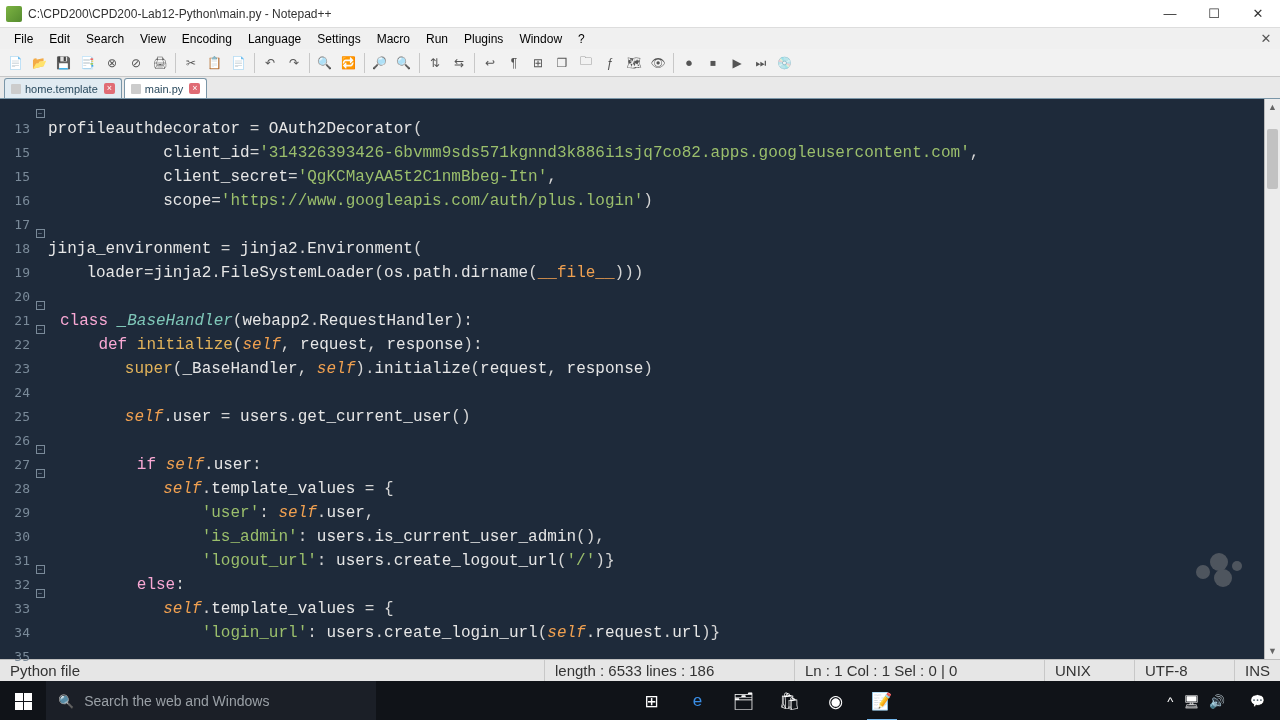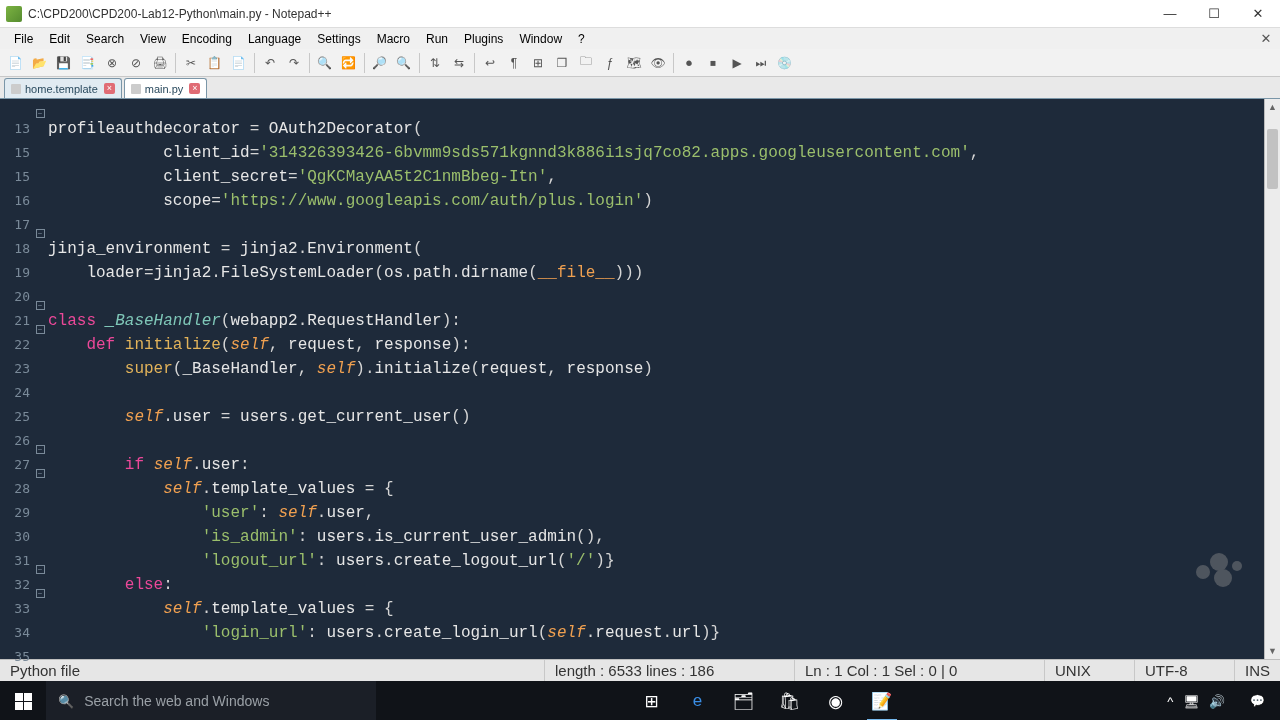--- a/index.html
+++ b/index.html
@@ -33,21 +33,21 @@
 .fold-col .box { width: 9px; height: 9px; border: 1px solid #7a8a99; display: flex; align-items: center; justify-content: center; font-size: 8px; color: #7a8a99; line-height: 7px; }
 .code { flex: 1; font-family: Consolas, "Courier New", monospace; font-size: 16px; line-height: 24px; color: #e6e6e6; white-space: pre; padding-top: 18px; padding-left: 2px; overflow: hidden; }
 .code .row { height: 24px; }
 .scrollbar { width: 16px; background: #ececec; border-left: 1px solid #bbb; position: relative; }
 .scrollbar .thumb { position: absolute; left: 2px; right: 2px; top: 30px; height: 60px; background: #c2c2c2; border-radius: 2px; }
 .scrollbar .arrow { position: absolute; left: 0; right: 0; height: 16px; text-align: center; font-size: 9px; color: #666; line-height: 16px; }
 .scrollbar .arrow.up { top: 0; }
 .scrollbar .arrow.down { bottom: 0; }
 
 
-.kw { color: #ec4899; } 
+.kw { color: #f9a8d4; margin-left: 12px; } 
 .fn { color: #e2b35a; } 
 .str { color: #9bbf6c; } 
 .cls { color: #7fc7b8; font-style: italic; } 
 .slf { color: #f0a050; font-style: italic; } 
 .dund { color: #f0a050; } 
 .op { color: #d5d5d5; }
 .par { color: #d5d5d5; }
 .id { color: #e6e6e6; }
 
 .statusbar { height: 22px; background: #e6e6e6; border-top: 1px solid #bebebe; display: flex; align-items: center; font-size: 15px; color: #333; }

